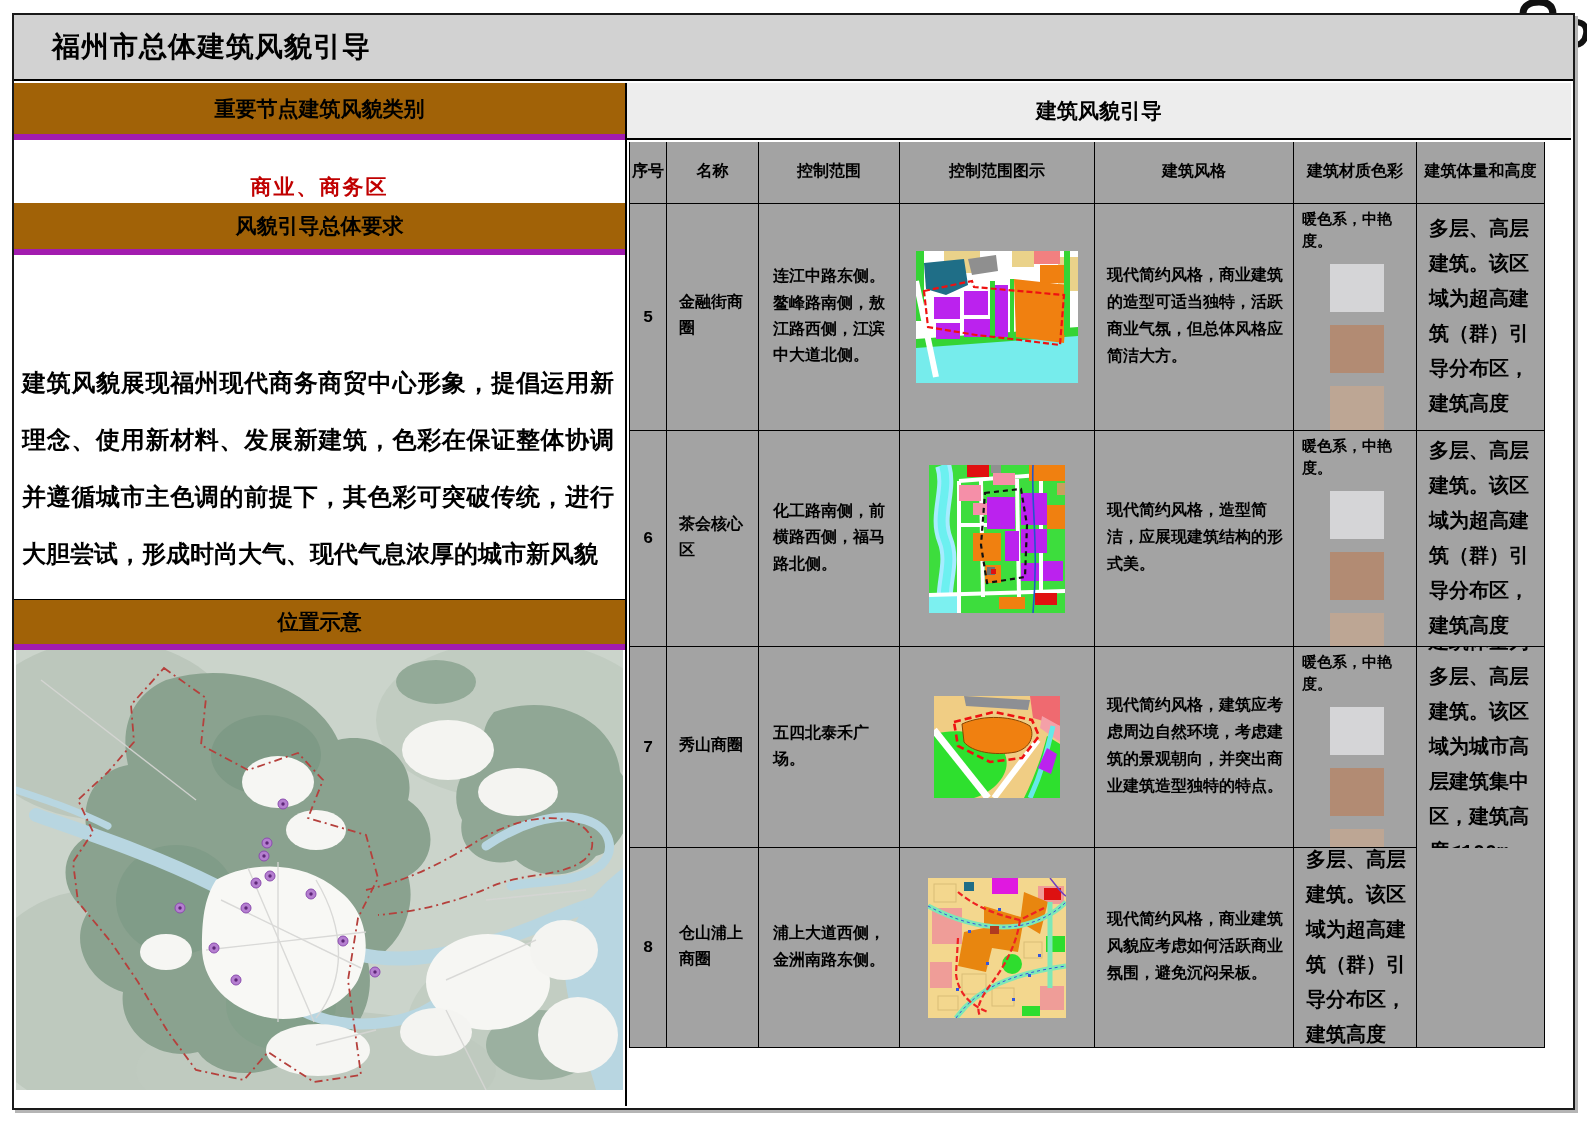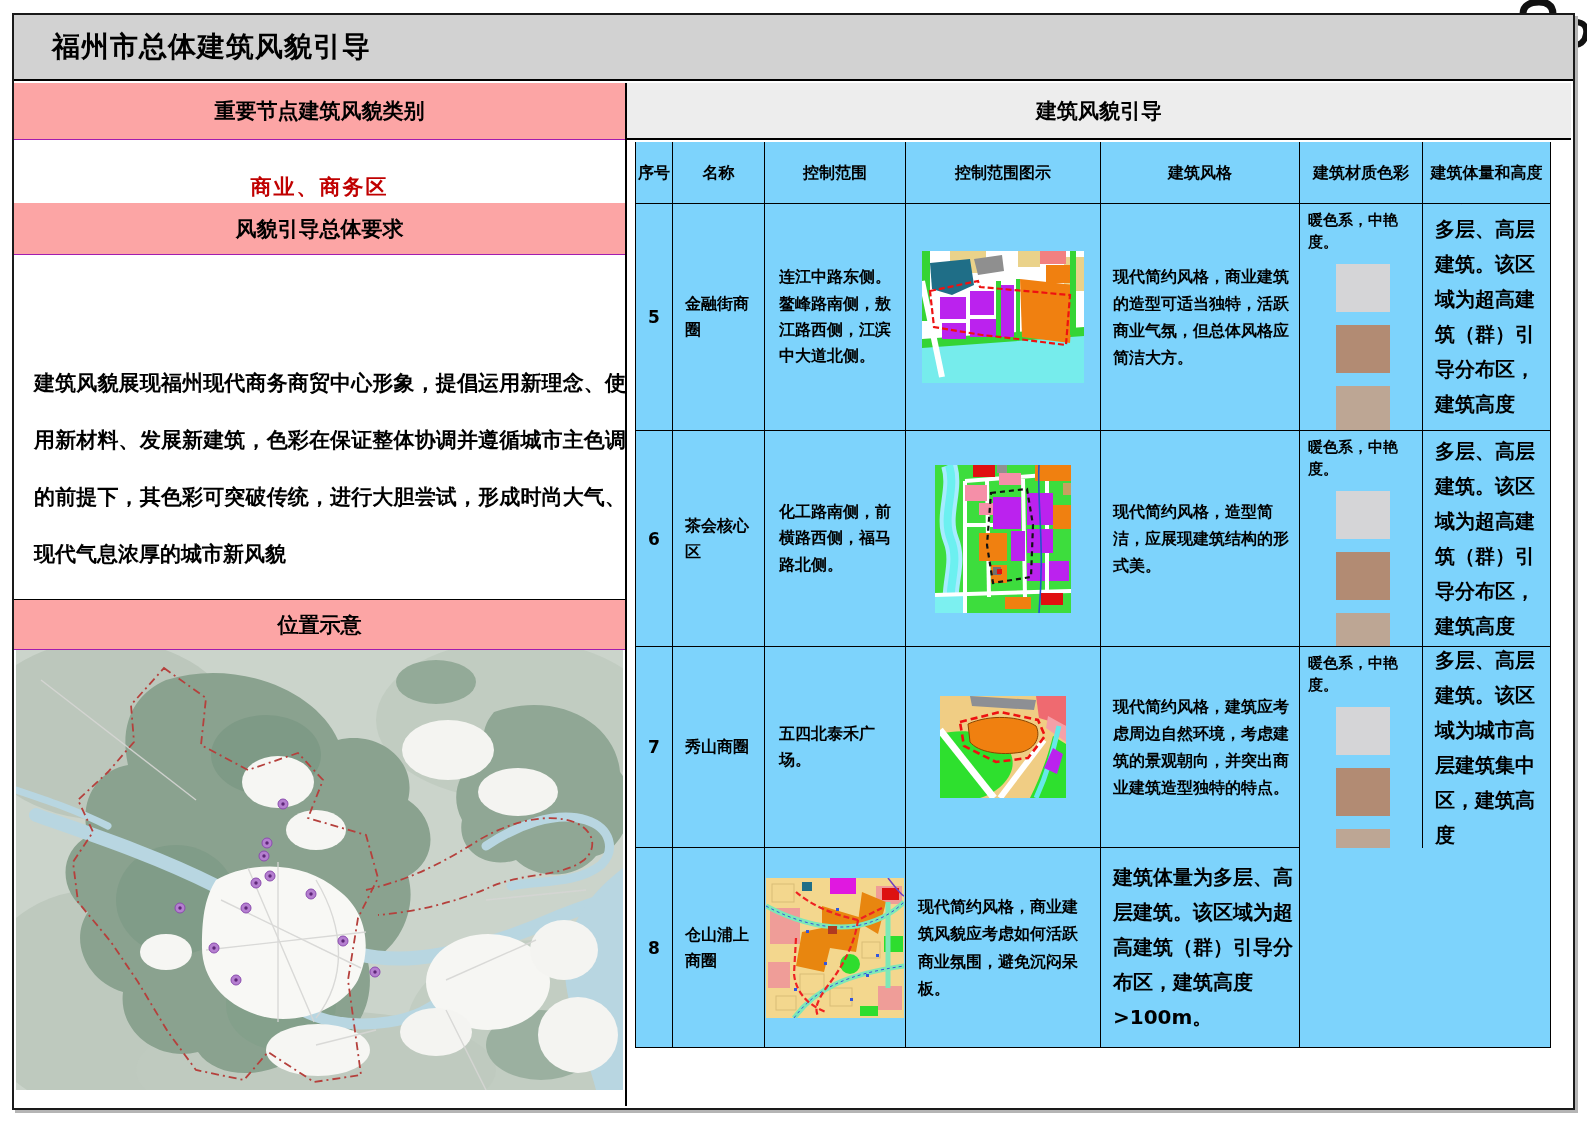--- a/index.html
+++ b/index.html
@@ -6,42 +6,42 @@
   .page{position:relative;width:1587px;height:1122px;background:#fff;overflow:hidden;
         font-family:"DejaVu Sans",sans-serif;color:#000;}
   .frame{position:absolute;left:12px;top:13px;width:1559px;height:1093px;
          border:2px solid #1a1a1a;background:#fff;box-shadow:3px 3px 0 #b5b5b5;}
   .title-bar{position:absolute;left:0;top:0;width:100%;height:66px;background:#d2d2d2;
              border-bottom:2px solid #000;box-sizing:border-box;display:flex;align-items:center;}
   .title-bar .t{font-size:28px;font-weight:bold;padding-left:38px;letter-spacing:1px;}
   
   .left-panel{position:absolute;left:0;top:68px;width:611px;height:1023px;
               border-right:2px solid #000;box-sizing:content-box;}
-  .bar{background:#fca5a5;border-bottom:1px solid #a21caf;display:flex;align-items:center;justify-content:center;
+  .bar{background:#a16207;border-bottom:6px solid #a21caf;display:flex;align-items:center;justify-content:center;
        font-weight:bold;font-size:21px;box-sizing:border-box;}
   .bar1{position:absolute;left:0;top:0;width:611px;height:57px;}
   .cat-row{position:absolute;left:0;top:57px;width:611px;height:63px;border-bottom:1px solid #000;
            display:flex;align-items:center;justify-content:center;box-sizing:border-box;margin-top:16px;}
   .cat-row .c{color:#c00000;font-weight:bold;font-size:21px;letter-spacing:2px;}
   .bar2{position:absolute;left:0;top:120px;width:611px;height:52px;}
   .para-block{position:absolute;left:0;top:172px;width:611px;height:345px;border-bottom:1px solid #000;
               box-sizing:border-box;}
-  .para-block .p{position:absolute;left:20px;top:100px;width:592px;font-size:21px;font-weight:bold;
+  .para-block .p{position:absolute;left:8px;top:100px;width:592px;font-size:24px;font-weight:bold;
                  line-height:57px;text-align:justify;}
   .bar3{position:absolute;left:0;top:517px;width:611px;height:50px;}
   .map-wrap{position:absolute;left:2px;top:567px;width:607px;height:440px;}
   
   .right-panel{position:absolute;left:613px;top:68px;width:944px;height:1023px;}
   .tbar{position:absolute;left:0;top:0;width:944px;height:57px;background:#ededed;border-bottom:2px solid #000;
         box-sizing:border-box;display:flex;align-items:center;justify-content:center;
         font-weight:bold;font-size:21px;}
-  .grid{position:absolute;left:8px;top:59px;width:914px;
+  .grid{position:absolute;left:2px;top:59px;width:914px;
         display:grid;grid-template-columns:37px 92px 141px 195px 199px 123px 127px;
         grid-template-rows:62px 227px 216px 201px 199px;
-        border:1px solid #000;border-top:none;background:#7dd3fc;}
+        border:1px solid #000;border-top:none;background:#a3a3a3;font-family:Liberation Mono, monospace;}
   .cell{border-right:1px solid #000;border-bottom:1px solid #000;box-sizing:border-box;
         font-weight:bold;font-size:16px;overflow:hidden;}
   .cell:nth-child(7n){border-right:none;}
   .grid .cell:nth-last-child(-n+7){border-bottom:none;}
   .hcell{display:flex;align-items:center;justify-content:center;text-align:center;line-height:1.35;padding:2px;}
   .ncell{display:flex;align-items:center;justify-content:center;font-size:17px;}
   .namecell{display:flex;align-items:center;padding:6px 4px 6px 12px;line-height:1.6;}
   .rangecell{display:flex;align-items:center;padding:6px 6px 6px 14px;line-height:1.65;}
   .thumbcell{display:flex;align-items:center;justify-content:center;}
   .stylecell{display:flex;align-items:center;padding:6px 8px 6px 12px;line-height:1.7;}
@@ -312,20 +312,21 @@
           <div class="swatches">
             <div class="sw" style="background: rgb(213, 213, 215);"></div>
             <div class="sw" style="background: rgb(178, 139, 115);"></div>
             <div class="sw" style="background: rgb(189, 166, 148);"></div>
           </div>
         </div>
         <div class="cell volcell">建筑体量为多层、高层建筑。该区域为城市高层建筑集中区，建筑高度≤100m。</div>
 
         <div class="cell ncell">8</div>
         <div class="cell namecell">仓山浦上商圈</div>
+        <div class="cell rangecell">浦上大道西侧，金洲南路东侧。</div>
         <div class="cell thumbcell">
           <svg width="138" height="140" viewBox="0 0 138 140">
             <rect width="138" height="140" fill="#f3d78e"></rect>
             <g stroke="#d9bd77" stroke-width="1" fill="none">
               <rect x="6" y="6" width="22" height="18"></rect>
                 <rect x="34" y="96" width="24" height="20"></rect>
               <rect x="96" y="64" width="18" height="16"></rect>
                 <rect x="64" y="110" width="22" height="18"></rect>
               <rect x="10" y="118" width="20" height="14"></rect>
             </g>

